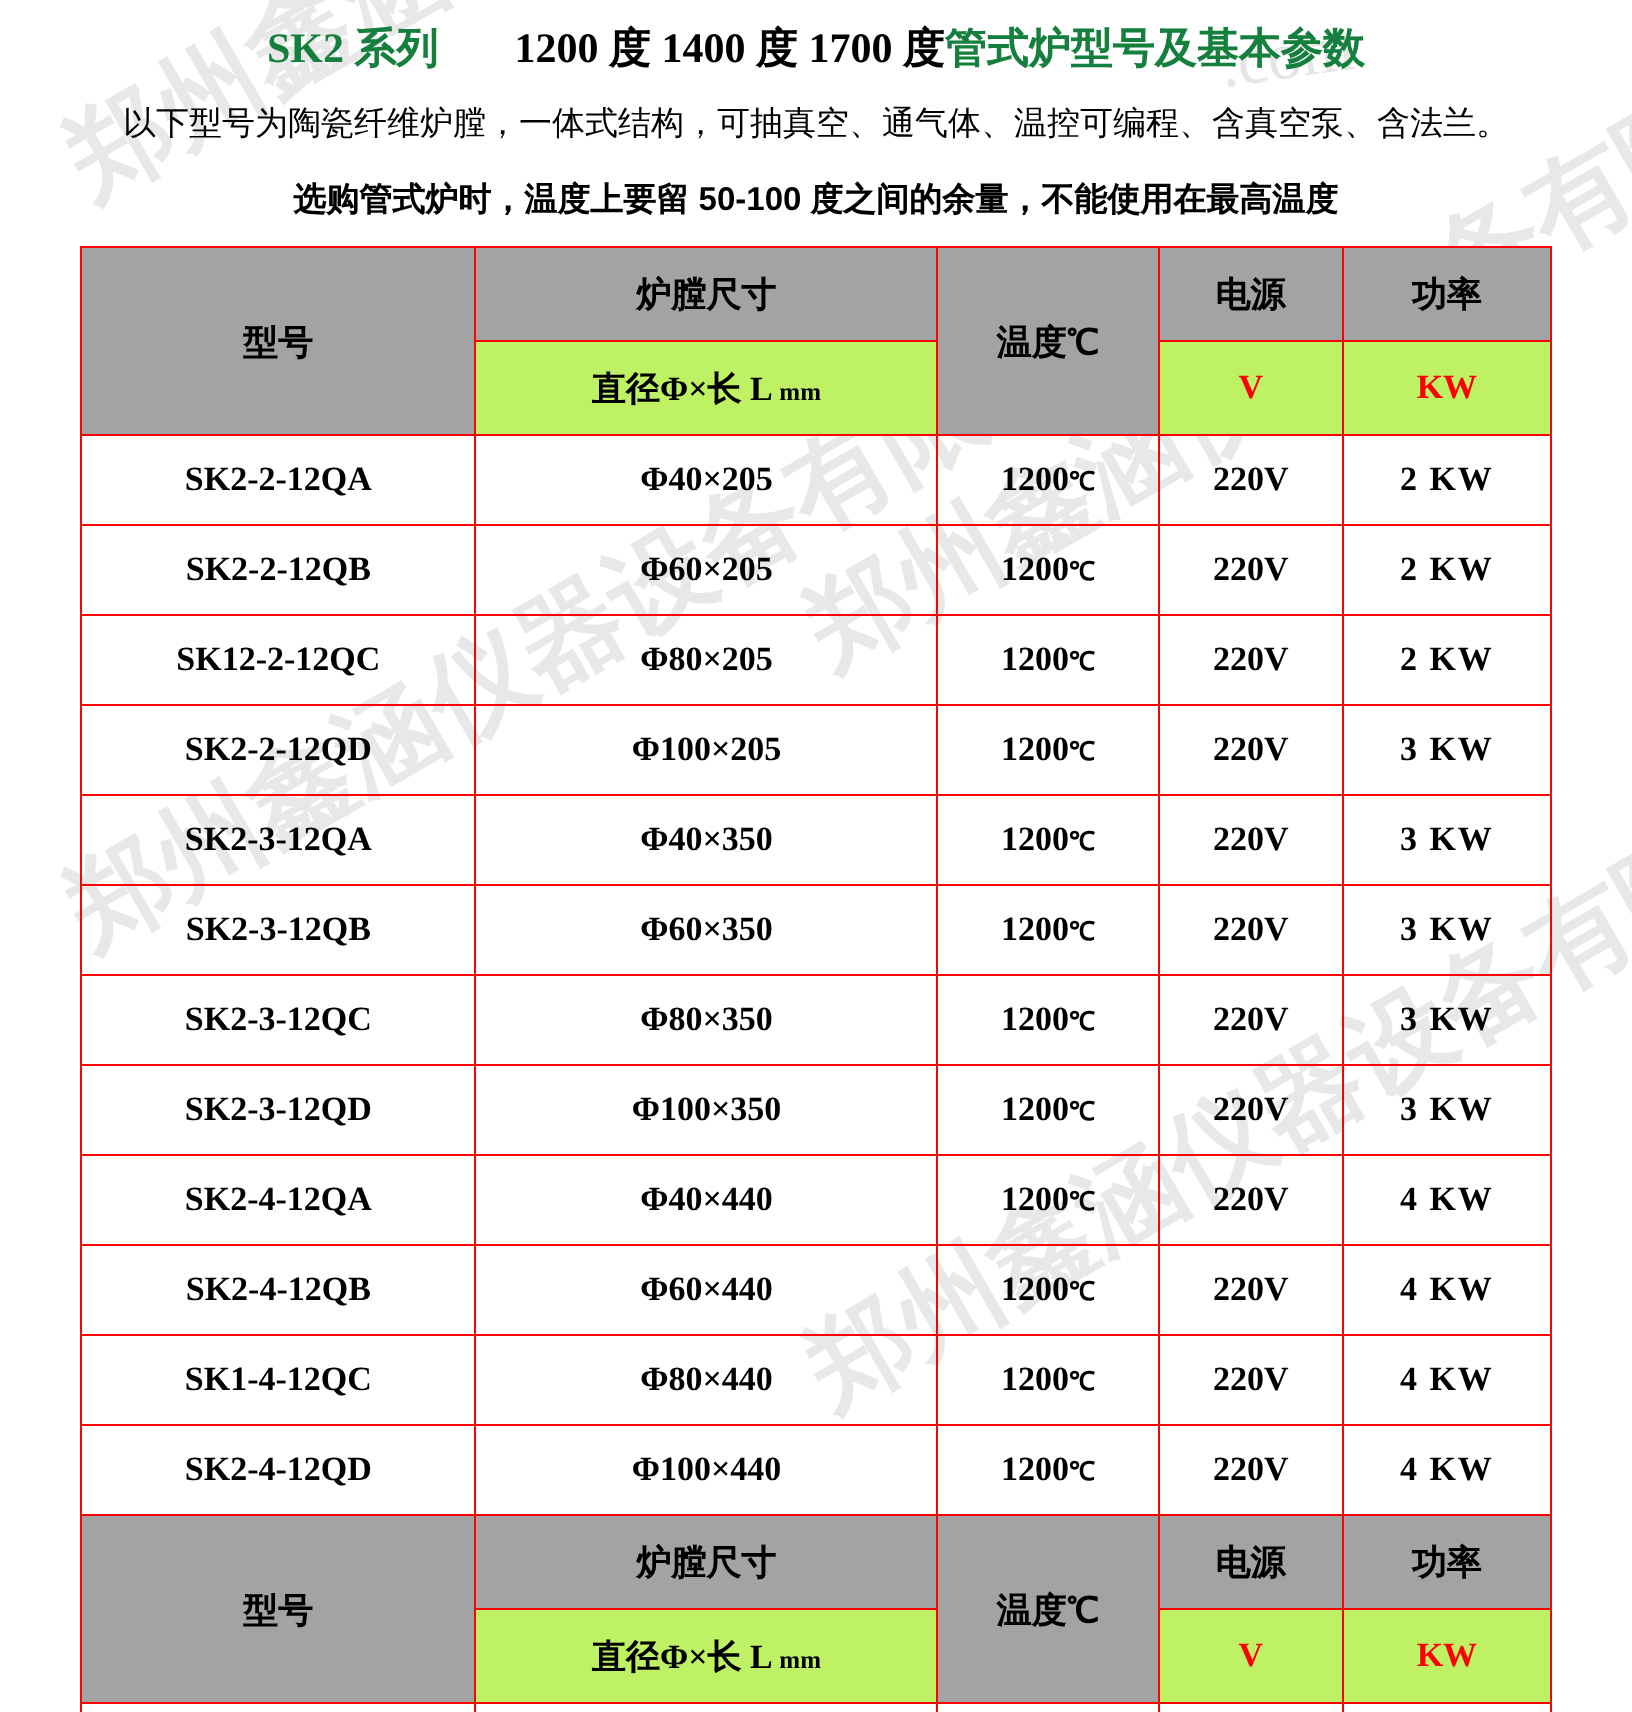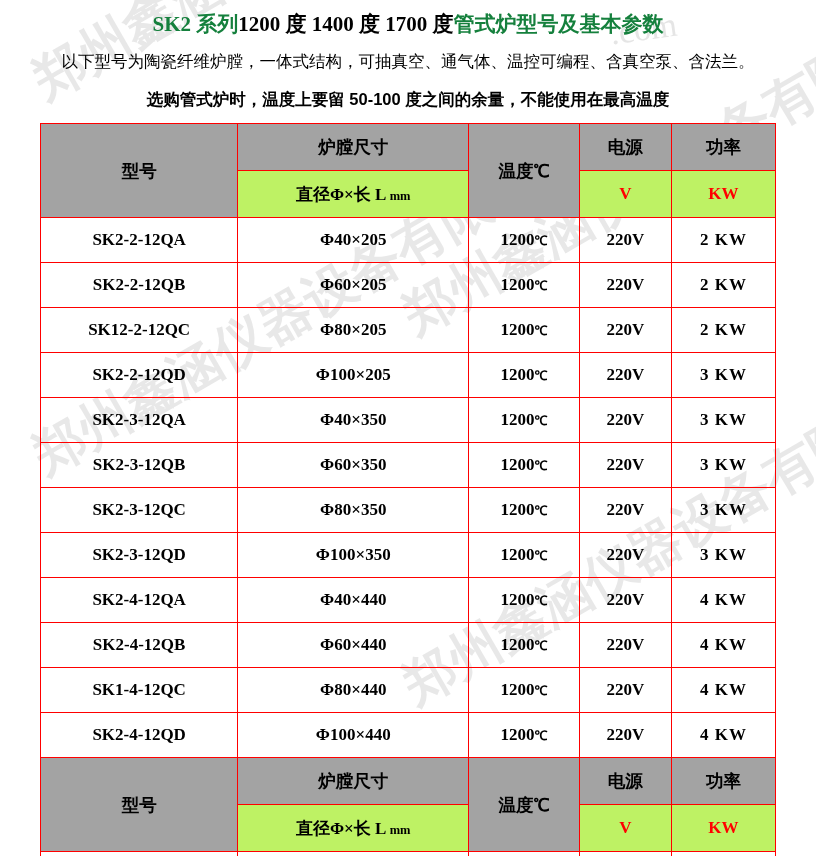--- a/index.html
+++ b/index.html
@@ -55,21 +55,21 @@
   .title {
     text-align: center;
     margin-top: 12px;
     font-size: 21px;
     font-weight: bold;
     font-family: "Liberation Serif", serif;
     line-height: 1.2;
     white-space: nowrap;
   }
   .title .red { color: #15803d; }
-  .title .blk { color: #000000; }
+  .title .blk { color: #000000; padding-left: 38px; }
 
   .subtitle {
     text-align: center;
     margin-top: 14px;
     font-size: 16.5px;
     color: #000;
     font-family: "Liberation Serif", serif;
     white-space: nowrap;
   }
   .note {

